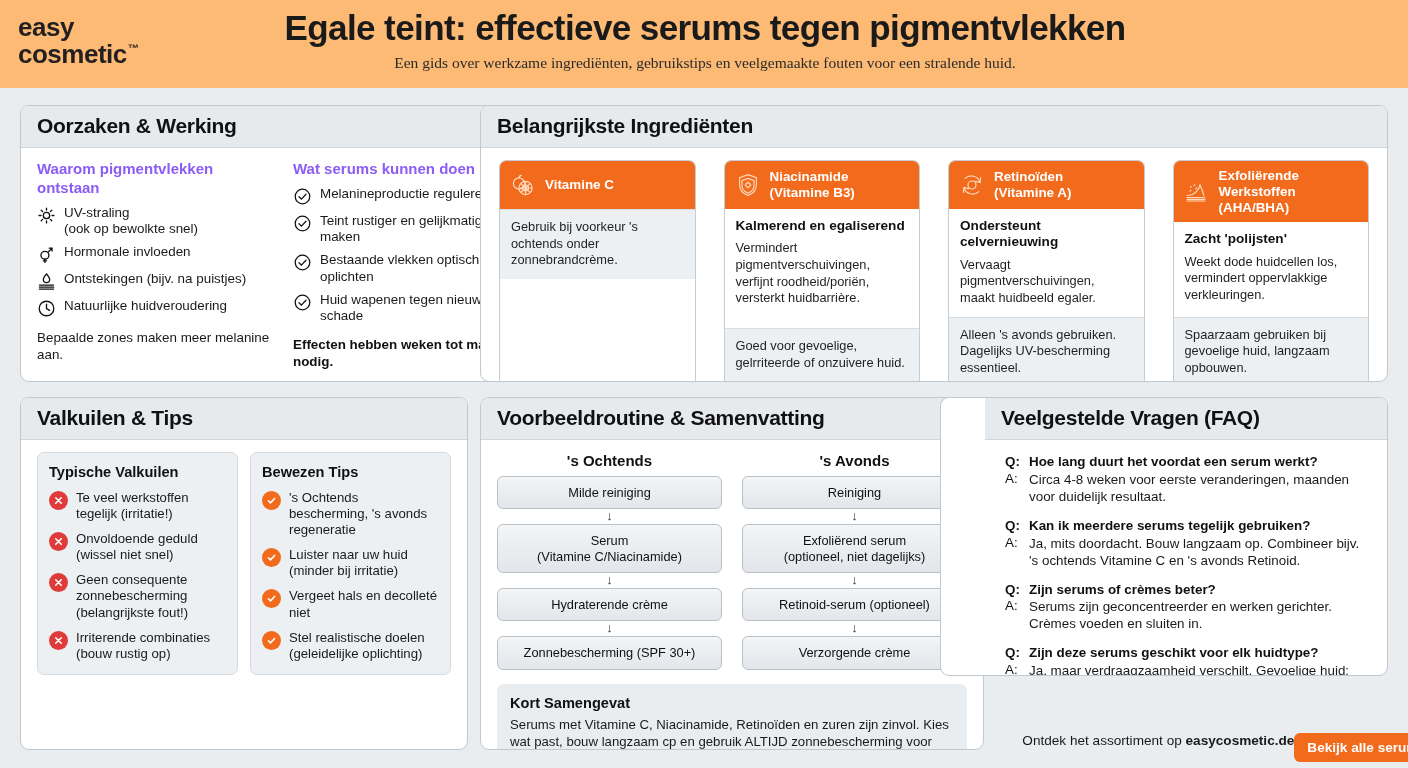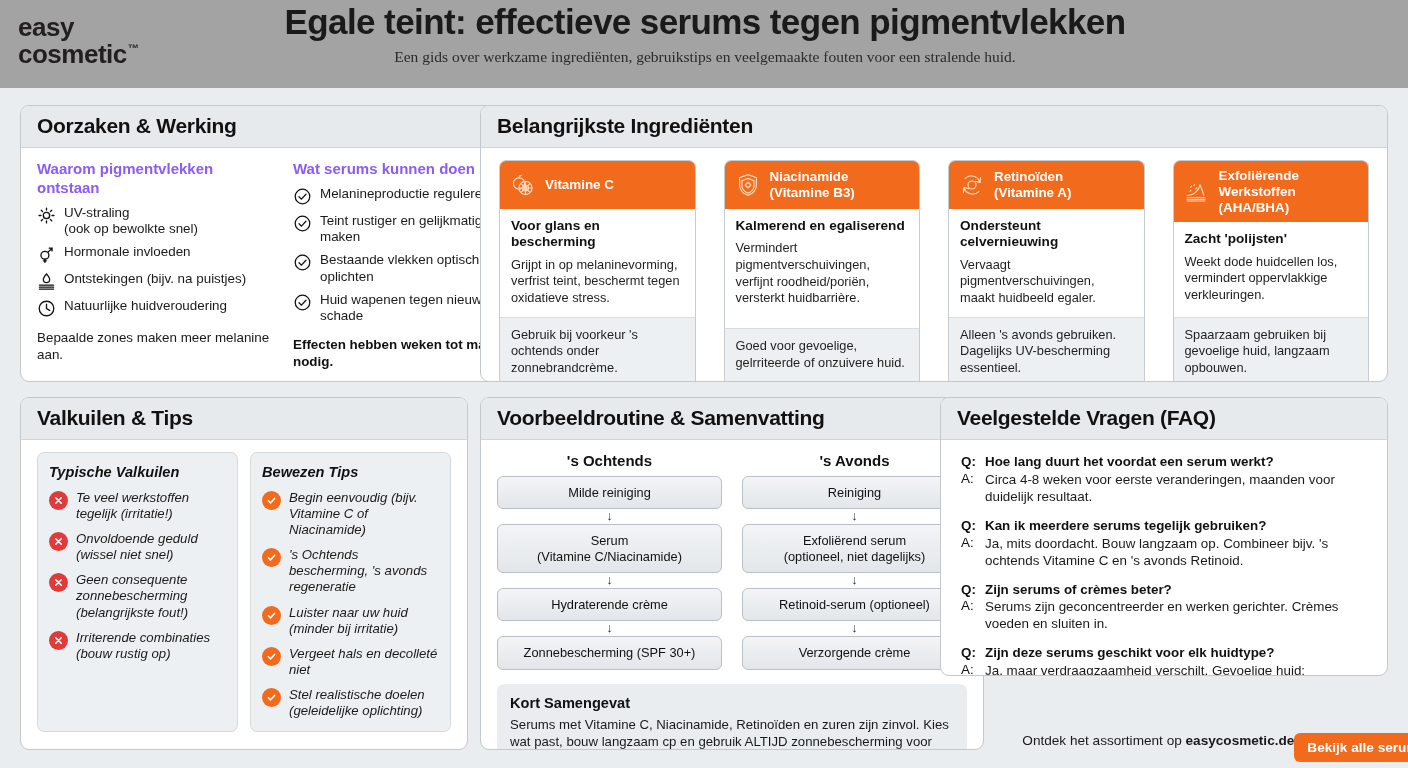--- a/index.html
+++ b/index.html
@@ -7,28 +7,28 @@
     width: 1408px; height: 768px;
     font-family: "Liberation Sans", sans-serif;
     background: #ffffff;
     overflow: hidden;
   }
   .page { position: relative; width: 1408px; height: 768px; background: #e9edf0; }
 
   
   .header {
     position: absolute; left: 0; top: 0; width: 1408px; height: 88px;
-    background: #a3a3a3;
+    background: #fdba74;
     display: flex; align-items: center;
   }
   .logo { position: absolute; left: 18px; top: 14px; width: 210px; }
   .logo-l1 { font-size: 26px; font-weight: bold; color: #231f20; line-height: 1.0; letter-spacing: -0.5px; }
   .logo-l2 { font-size: 26px; font-weight: bold; color: #231f20; line-height: 1.1; letter-spacing: -0.5px; display: flex; align-items: flex-start;}
   .logo-tm { font-size: 11px; font-weight: bold; vertical-align: super; margin-left: 1px; margin-top: 2px;}
-  .title-wrap { position: absolute; left: 230px; top: 0; width: 950px; text-align: center; }
+  .title-wrap { position: absolute; left: 230px; top: 6px; width: 950px; text-align: center; }
   .title { font-size: 35px; font-weight: bold; color: #1a1a1a; letter-spacing: -0.6px; line-height: 1.25; }
   .subtitle { font-size: 15.5px; color: #2b2b2b; margin-top: 4px; font-family: Liberation Serif, serif; }
 
   
   .grid { position: absolute; left: 0; top: 88px; width: 1408px; height: 680px; }
 
   .panel {
     position: absolute;
     background: #ffffff;
     border: 1px solid #c2c8cd;
@@ -41,21 +41,21 @@
     padding: 8px 16px 9px 16px;
   }
   .panel-title { font-size: 21px; font-weight: bold; color: #111; letter-spacing: -0.3px; }
   .panel-body { padding: 12px 16px 10px 16px; }
 
   
   #p-causes      { left: 20px;  top: 17px;  width: 528px; height: 277px; }
   #p-ingredients { left: 480px; top: 17px;  width: 908px; height: 277px; }
   #p-pitfalls    { left: 20px;  top: 309px; width: 448px; height: 353px; }
   #p-routine     { left: 480px; top: 309px; width: 504px; height: 353px; }
-  #p-faq         { left: 940px; top: 309px; width: 448px; height: 279px; }
+  #p-faq         { left: 940px; top: 309px; width: 448px; height: 279px; padding-left: 44px; }
 
   
   .two-col { display: flex; gap: 18px; }
   .col { flex: 1; }
   .sub-head { font-size: 15px; font-weight: bold; color: #8b5cf6; line-height: 1.25; margin-bottom: 7px; }
   .icon-list { display: flex; flex-direction: column; gap: 7px; }
   .icon-row { display: flex; align-items: flex-start; gap: 8px; }
   .ico { width: 19px; height: 19px; flex: 0 0 19px; margin-top: 1px; }
   .icon-row .txt { font-size: 13.4px; color: #1a1a1a; line-height: 1.22; }
   .note { font-size: 13.4px; color: #1a1a1a; line-height: 1.25; margin-top: 12px; }
@@ -276,24 +276,20 @@
               <span class="cico">
                 <svg viewBox="0 0 26 26" width="26" height="26" fill="none" stroke="#ffd9bd" stroke-width="1.2">
                   <circle cx="9" cy="11.5" r="5.6"></circle>
                   <circle cx="15.5" cy="16" r="6.6"></circle>
                   <circle cx="15.5" cy="16" r="3"></circle>
                   <path d="M15.5 9.4v13.2M8.9 16h13.2M10.8 11.3l9.4 9.4M20.2 11.3l-9.4 9.4"></path>
                   <path d="M9 5.9c0-1.4 1-2.4 2.4-2.6" stroke-linecap="round"></path>
                 </svg>
               </span>
               <span class="cname" style="white-space:pre-line">Vitamine C</span>
-            </div>
-            <div class="card-mid">
-              <div class="card-bold">Voor glans en bescherming</div>
-              <div class="card-text">Grijpt in op melaninevorming, verfrist teint, beschermt tegen oxidatieve stress.</div>
             </div>
             <div class="card-foot">Gebruik bij voorkeur 's ochtends onder zonnebrandcrème.</div>
           </div>
 
           <div class="card">
             <div class="card-head">
               <span class="cico">
                 <svg viewBox="0 0 26 26" width="26" height="26" fill="none" stroke="#ffd9bd" stroke-width="1.2">
                   <path d="M13 2.6l8.4 3.1v7.1c0 5-3.6 8.9-8.4 10.6-4.8-1.7-8.4-5.6-8.4-10.6V5.7z"></path>
                   <path d="M13 6.4l6 2.2v5c0 3.6-2.6 6.4-6 7.6-3.4-1.2-6-4-6-7.6v-5z"></path>
@@ -354,21 +350,21 @@
 
         </div>
       </div>
     </div>
 
     <div class="panel" id="p-pitfalls">
       <div class="panel-head">
         <div class="panel-title">Valkuilen &amp; Tips</div>
       </div>
       <div class="panel-body">
-        <div class="two-col" style="gap:12px;font-style:italic;">
+        <div class="two-col" style="gap:12px;">
 
           <div class="box">
             <div class="box-title">Typische Valkuilen</div>
             <div class="bullets">
               <div class="bullet">
                 <span class="badge x">
                   <svg viewBox="0 0 16 16" width="11" height="11" stroke="#fff" stroke-width="2.3" stroke-linecap="round">
                       <path d="M4 4l8 8M12 4l-8 8"></path>
                     </svg>
                 </span>
@@ -397,28 +393,20 @@
                     </svg>
                 </span>
                 <span class="txt">Irriterende combinaties (bouw rustig op)</span>
               </div>
             </div>
           </div>
 
           <div class="box">
             <div class="box-title">Bewezen Tips</div>
             <div class="bullets">
-              <div class="bullet">
-                <span class="badge c">
-                  <svg viewBox="0 0 16 16" width="11" height="11" fill="none" stroke="#fff" stroke-width="2.3" stroke-linecap="round" stroke-linejoin="round">
-                      <path d="M3.5 8.4l3 3 6-6.4"></path>
-                    </svg>
-                </span>
-                <span class="txt">Begin eenvoudig (bijv. Vitamine C of Niacinamide)</span>
-              </div>
               <div class="bullet">
                 <span class="badge c">
                   <svg viewBox="0 0 16 16" width="11" height="11" fill="none" stroke="#fff" stroke-width="2.3" stroke-linecap="round" stroke-linejoin="round">
                       <path d="M3.5 8.4l3 3 6-6.4"></path>
                     </svg>
                 </span>
                 <span class="txt">'s Ochtends bescherming, 's avonds regeneratie</span>
               </div>
               <div class="bullet">
                 <span class="badge c">

